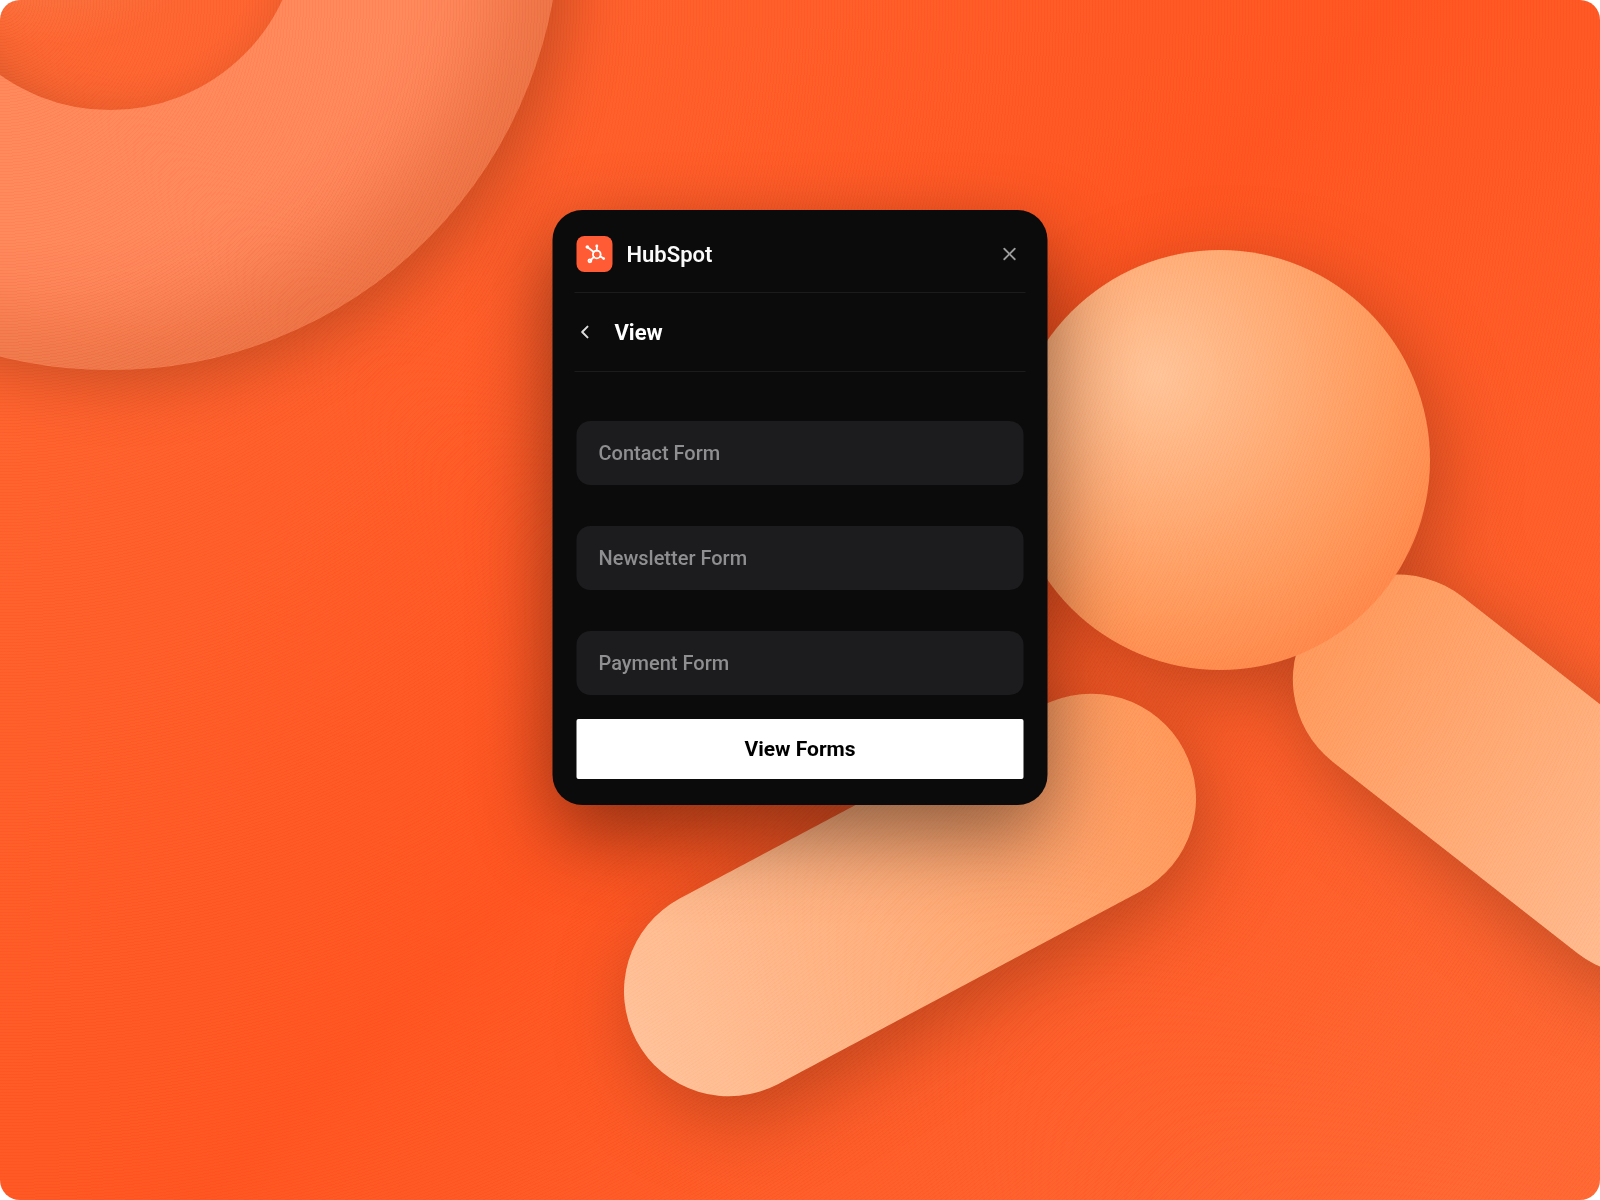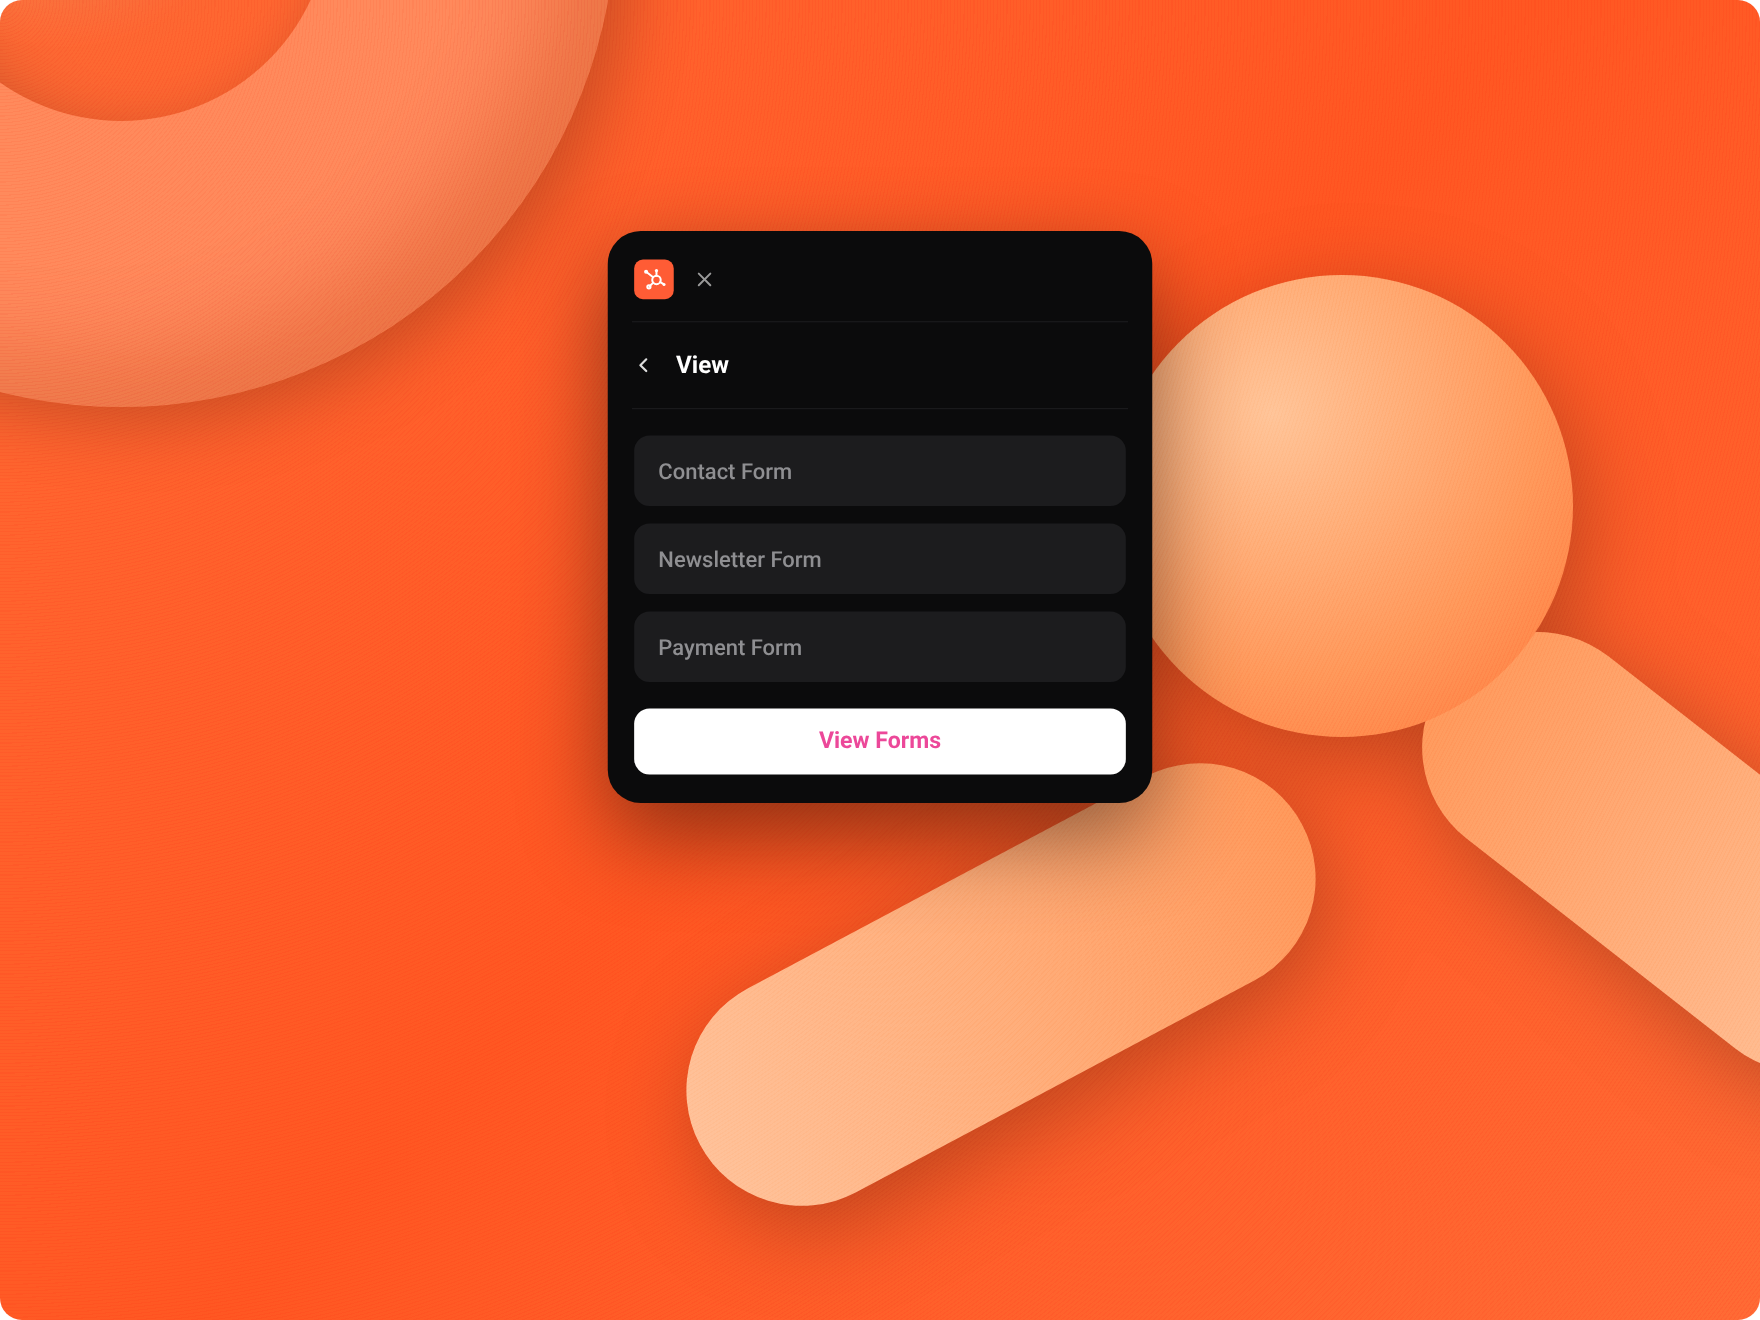--- a/index.html
+++ b/index.html
@@ -186,27 +186,28 @@
     }
 
     .form-item {
       background: #1c1c1e;
       border-radius: 14px;
       padding: 20px 22px;
       font-size: 20px;
       font-weight: 500;
       color: #8f8f92;
       cursor: pointer;
+      margin-top: 25px;
     }
 
     .primary-btn {
       margin-top: 8px;
       background: #ffffff;
-      color: #ec4899;
-      border-radius: 14px;
+      color: #000000;
+      border-radius: 2px;
       padding: 18px 22px;
       font-size: 21px;
       font-weight: 700;
       text-align: center;
       cursor: pointer;
     }
   </style>
 </head>
 <body>
 
@@ -229,20 +230,21 @@
         <line x1="14.5" y1="8.3" x2="14.5" y2="4.2"></line>
         <circle cx="14.5" cy="3.2" r="1.6" fill="#ffffff" stroke="none"></circle>
         <line x1="18.2" y1="14.6" x2="21.2" y2="16.4"></line>
         <circle cx="22" cy="17" r="1.5" fill="#ffffff" stroke="none"></circle>
         <line x1="11.2" y1="9.8" x2="5.2" y2="5.2"></line>
         <circle cx="4.2" cy="4.4" r="2" fill="#ffffff" stroke="none"></circle>
         <line x1="11.4" y1="15.2" x2="7.8" y2="18.6"></line>
         <circle cx="7" cy="19.4" r="1.6" fill="none"></circle>
       </svg>
     </div>
+    <div class="brand-title">HubSpot</div>
     <div class="close-btn">
       <svg width="18" height="18" viewBox="0 0 24 24" fill="none" stroke="currentColor" stroke-width="2.4" stroke-linecap="round">
         <line x1="5" y1="5" x2="19" y2="19"></line>
         <line x1="19" y1="5" x2="5" y2="19"></line>
       </svg>
     </div>
   </div>
 
   <div class="divider"></div>
 

